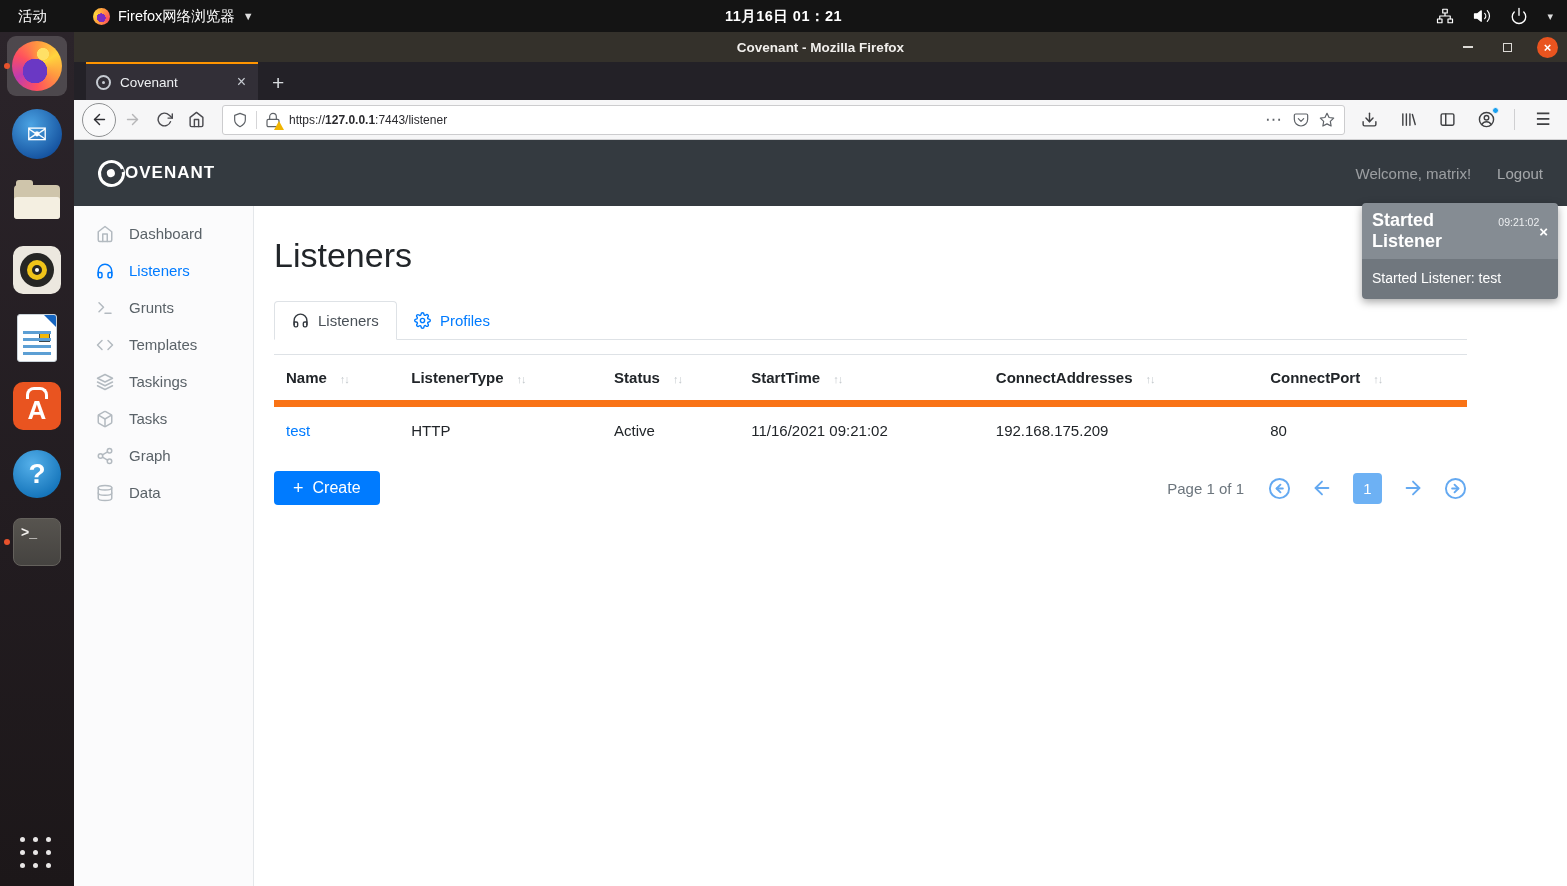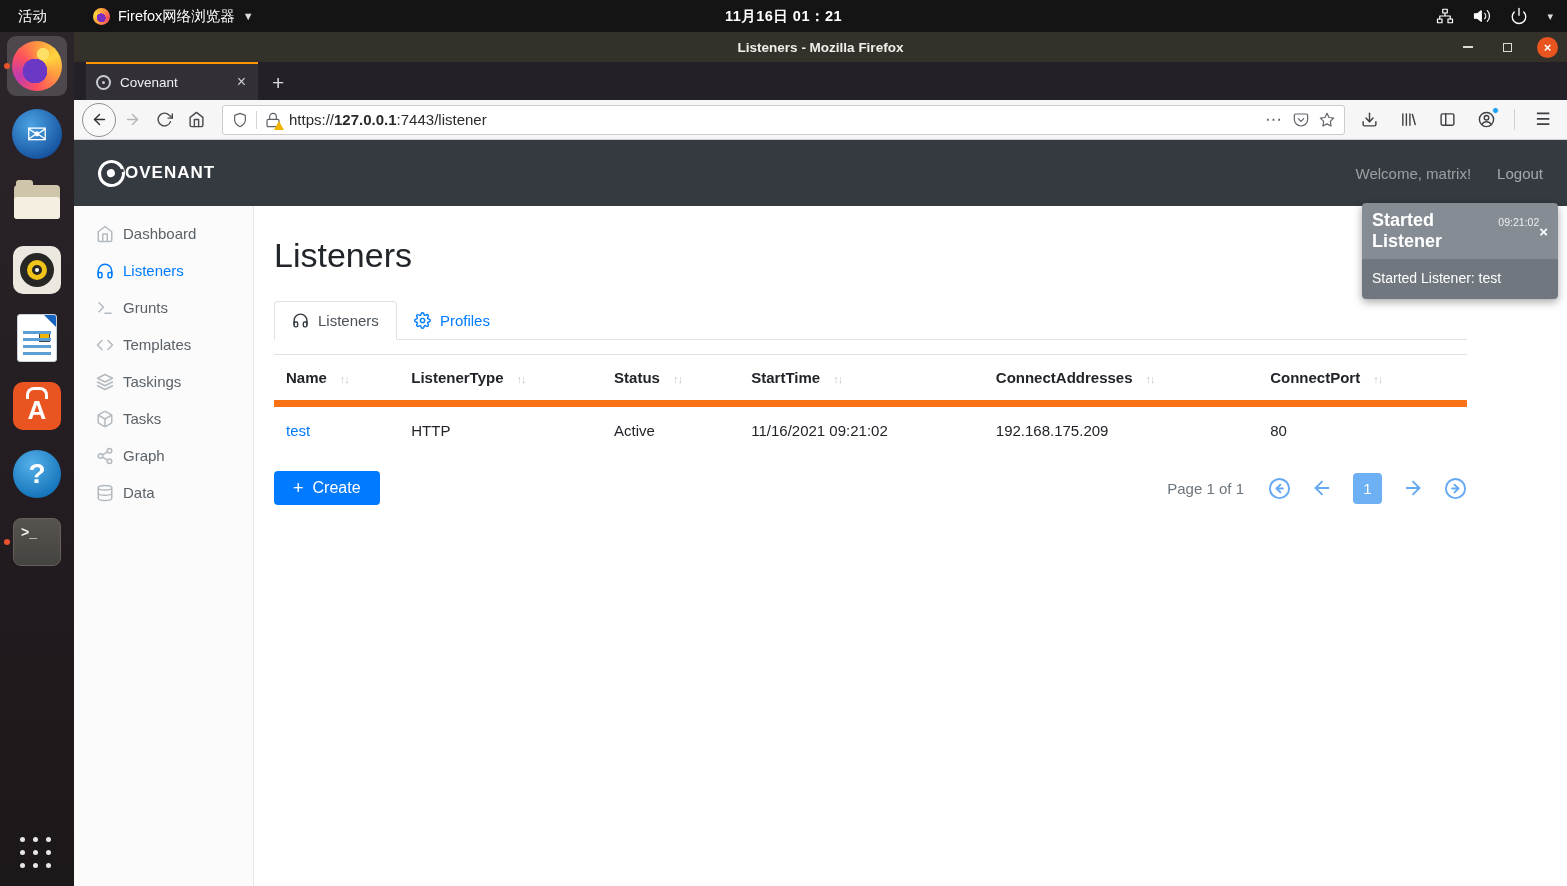--- a/index.html
+++ b/index.html
@@ -64,21 +64,21 @@
   .navtoolbar { height:40px; background:#f6f6f7; border-bottom:1px solid #d0d0d2; display:flex; align-items:center; padding:0 8px; flex:0 0 40px; color:#4a4a4f; }
   .nav-btn { width:32px; height:30px; display:flex; align-items:center; justify-content:center; }
   .nav-btn svg { width:17px; height:17px; }
   .btn-back { width:34px; height:34px; border:1px solid #8f9193; border-radius:50%; background:#f9f9fa; color:#2e2e33; }
   .btn-fwd { color:#b6b6b8; }
   .urlbar { flex:1; height:30px; background:#fff; border:1px solid #ccccce; border-radius:3px; margin:0 8px 0 10px; display:flex; align-items:center; padding:0 9px; gap:8px; }
   .urlbar svg { width:16px; height:16px; color:#5f6368; }
   .url-sep { width:1px; height:18px; background:#d5d5d7; }
   .lock-wrap { position:relative; display:flex; }
   .lock-warn { position:absolute; right:-3px; bottom:-2px; width:0; height:0; border-left:5px solid rgba(0,0,0,0); border-right:5px solid rgba(0,0,0,0); border-bottom:9px solid #f0b400; }
-  .url-text { flex:1; font-size:15px; color:#2a2a2e; white-space:nowrap; }
+  .url-text { flex:1; font-size:12px; color:#2a2a2e; white-space:nowrap; }
   .url-text b { font-weight:bold; }
   .url-actions { display:flex; align-items:center; gap:10px; color:#5f6368; }
   .dots-glyph { font-size:17px; letter-spacing:1px; color:#5f6368; }
   .toolbar-right { display:flex; align-items:center; gap:7px; color:#3f4043; }
   .acct { position:relative; }
   .acct-dot { position:absolute; right:3px; top:2px; width:7px; height:7px; border-radius:50%; background:#19a0f0; border:1.5px solid #f6f6f7; }
   .tb-sep { width:1px; height:21px; background:#cfcfd1; margin:0 5px; }
   .hamburger { font-size:17px; }
 
   
@@ -87,21 +87,21 @@
   .brand { display:flex; align-items:center; gap:2px; color:#fff; }
   .brand-ring { width:27px; height:27px; border-radius:50%; border:3.5px solid #fff; position:relative; transform:rotate(-15deg); }
   .brand-ring::before { content:""; position:absolute; left:6px; top:6px; width:8px; height:8px; border-radius:50%; background:#fff; }
   .brand-ring::after { content:""; position:absolute; right:-2px; top:9px; width:7px; height:3px; background:#343a40; }
   .brand-text { font-size:17px; font-weight:bold; letter-spacing:1px; margin-left:-2px; }
   .nav-welcome { margin-left:auto; color:rgba(255,255,255,0.5); font-size:15px; }
   .nav-logout { margin-left:26px; color:rgba(255,255,255,0.55); font-size:15px; }
 
   .app-body { display:flex; height:calc(100% - 57px); }
   .app-sidebar { width:180px; background:#fbfbfc; border-right:1px solid #e4e7ea; padding-top:9px; flex:0 0 180px; }
-  .side-item { height:37px; display:flex; align-items:center; padding-left:22px; gap:9px; font-size:15px; color:#5a6268; }
+  .side-item { height:37px; display:flex; align-items:center; padding-left:22px; gap:15px; font-size:15px; color:#5a6268; }
   .side-item svg { width:18px; height:18px; color:#b3bac0; }
   .side-item.active { color:#007bff; }
   .side-item.active svg { color:#007bff; }
 
   .app-main { flex:1; padding:14px 100px 0 20px; position:relative; }
   .page-title { font-size:34px; font-weight:500; color:#212529; margin:16px 0 26px; }
   .nav-tabs { display:flex; border-bottom:1px solid #dee2e6; }
   .nav-tab { padding:10px 17px; font-size:15px; display:flex; align-items:center; gap:9px; margin-bottom:-1px; }
   .nav-tab svg { width:17px; height:17px; }
   .nav-tab.active { background:#fff; border:1px solid #dee2e6; border-bottom:1px solid #fff; border-radius:4px 4px 0 0; color:#495057; }
@@ -209,21 +209,21 @@
         <span></span>
         <span></span>
         <span></span>
       </span>
   </div>
 </div>
 
 <div class="window">
 
   <div class="titlebar">
-    <span class="win-title">Listeners - Mozilla Firefox</span>
+    <span class="win-title">Covenant - Mozilla Firefox</span>
     <span class="win-controls">
       <span class="wc wc-min">
           <span></span>
         </span>
       <span class="wc wc-max">
           <span></span>
         </span>
       <span class="wc wc-close">×</span>
     </span>
   </div>

